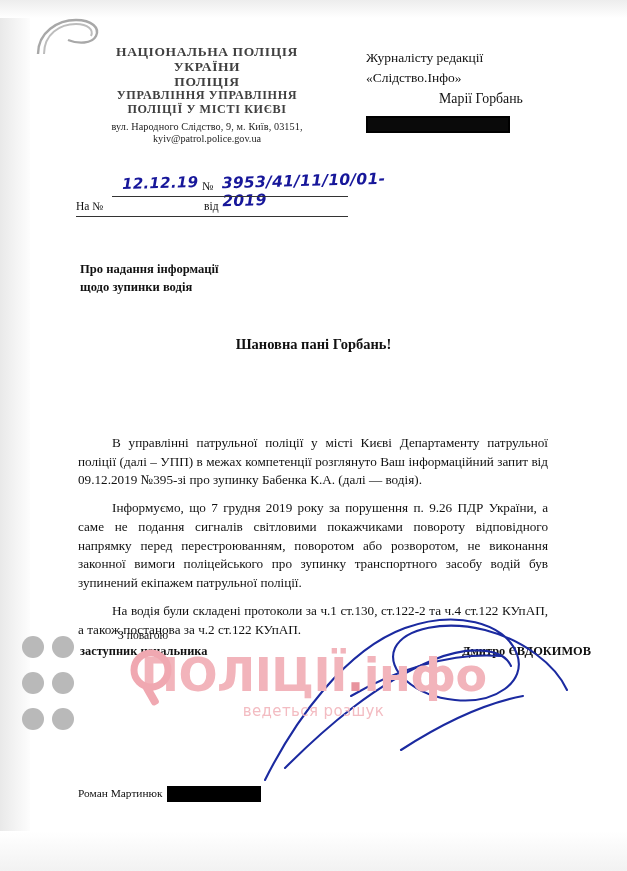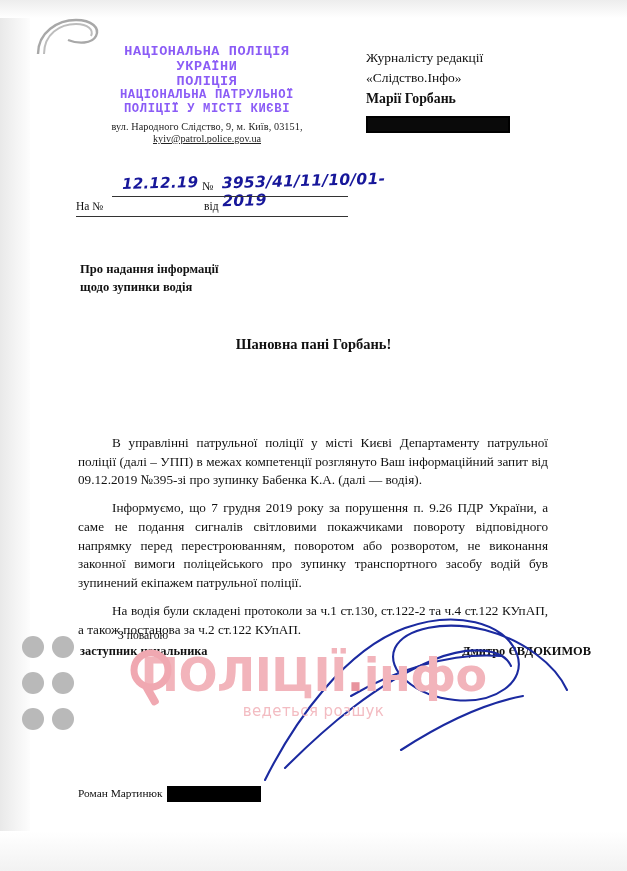--- a/index.html
+++ b/index.html
@@ -42,35 +42,33 @@
   
   .letterhead{
     position:absolute;left:76px;top:44px;width:262px;
     text-align:center;
   }
   .lh-line{
     font-weight:bold;
     font-size:13.5px;
     letter-spacing:0.6px;
     line-height:1.12;
-    color:#8b5cf6;
-    font-family:Liberation Mono, monospace;
+    color:#404040;
   }
   .lh-line.small{font-size:12.2px;}
   .lh-addr{
     font-size:10.2px;
     line-height:1.2;
     color:#222;
     margin-top:4px;
     letter-spacing:0.1px;
   }
   .lh-mail{
     font-size:10.2px;
     color:#222;
-    text-decoration:underline;
   }
 
   
   .reg-row{
     position:absolute;left:76px;top:176px;width:272px;height:22px;
   }
   .hand{
     font-family:"DejaVu Sans", sans-serif;
     color:#17179a;
     font-style:italic;
@@ -98,21 +96,21 @@
   .onno .lbl1{position:absolute;left:0;top:0;}
   .onno .lbl2{position:absolute;left:128px;top:0;}
   .rule-2{left:76px;top:216px;width:272px;position:absolute;border-bottom:1px solid #333;}
 
   
   .addressee{
     position:absolute;left:366px;top:48px;width:230px;
     font-size:13.5px;color:#111;line-height:1.45;
   }
   .addressee .name{
-    font-weight:bold;font-size:13.8px;margin-top:2px;
+    font-weight:normal;font-size:13.8px;margin-top:2px;text-align:center;
   }
   .redact{
     display:block;
     background:#0a0a0a;
     height:13px;
     margin-top:7px;
     width:140px;
     border:2px solid #000;
   }
 
@@ -215,21 +213,21 @@
 
   <svg class="paperclip" viewBox="0 0 70 48">
     <path d="M4 40 C4 18, 24 6, 42 6 C58 6, 66 14, 62 22 C58 30, 44 30, 34 26" fill="none" stroke="#a8a8a8" stroke-width="2.4"></path>
     <path d="M10 40 C10 20, 26 10, 42 10 C54 10, 60 16, 57 22" fill="none" stroke="#bdbdbd" stroke-width="2"></path>
   </svg>
 
   <div class="letterhead">
     <div class="lh-line">НАЦІОНАЛЬНА ПОЛІЦІЯ</div>
     <div class="lh-line">УКРАЇНИ</div>
     <div class="lh-line">ПОЛІЦІЯ</div>
-    <div class="lh-line small">НАЦІОНАЛЬНА ПАТРУЛЬНОЇ</div>
+    <div class="lh-line small">УПРАВЛІННЯ УПРАВЛІННЯ</div>
     <div class="lh-line small">ПОЛІЦІЇ У МІСТІ КИЄВІ</div>
     <div class="lh-addr">вул. Народного Слідство, 9, м. Київ, 03151,</div>
     <div class="lh-mail">kyiv@patrol.police.gov.ua</div>
   </div>
 
   <div class="reg-row">
     <span class="hand reg-date">12.12.19</span>
     <span class="reg-no-label">№</span>
     <span class="hand reg-no-val">3953/41/11/10/01-2019</span>
     <span class="rule rule-1"></span>

